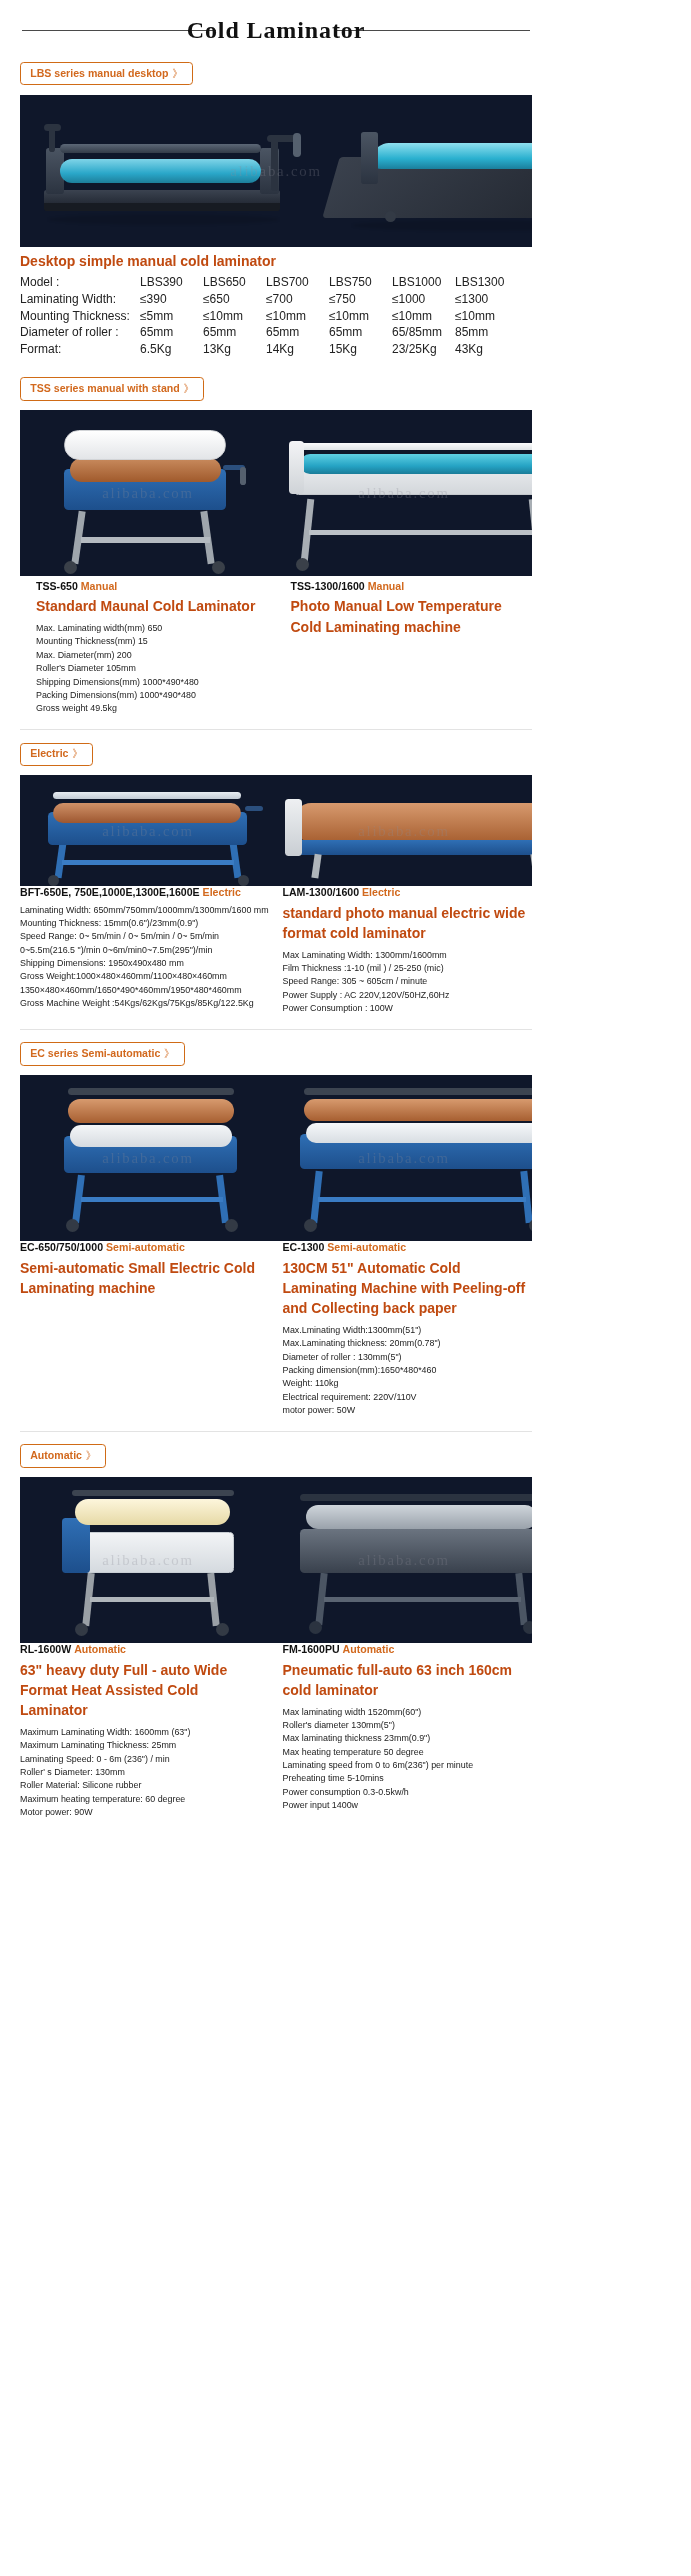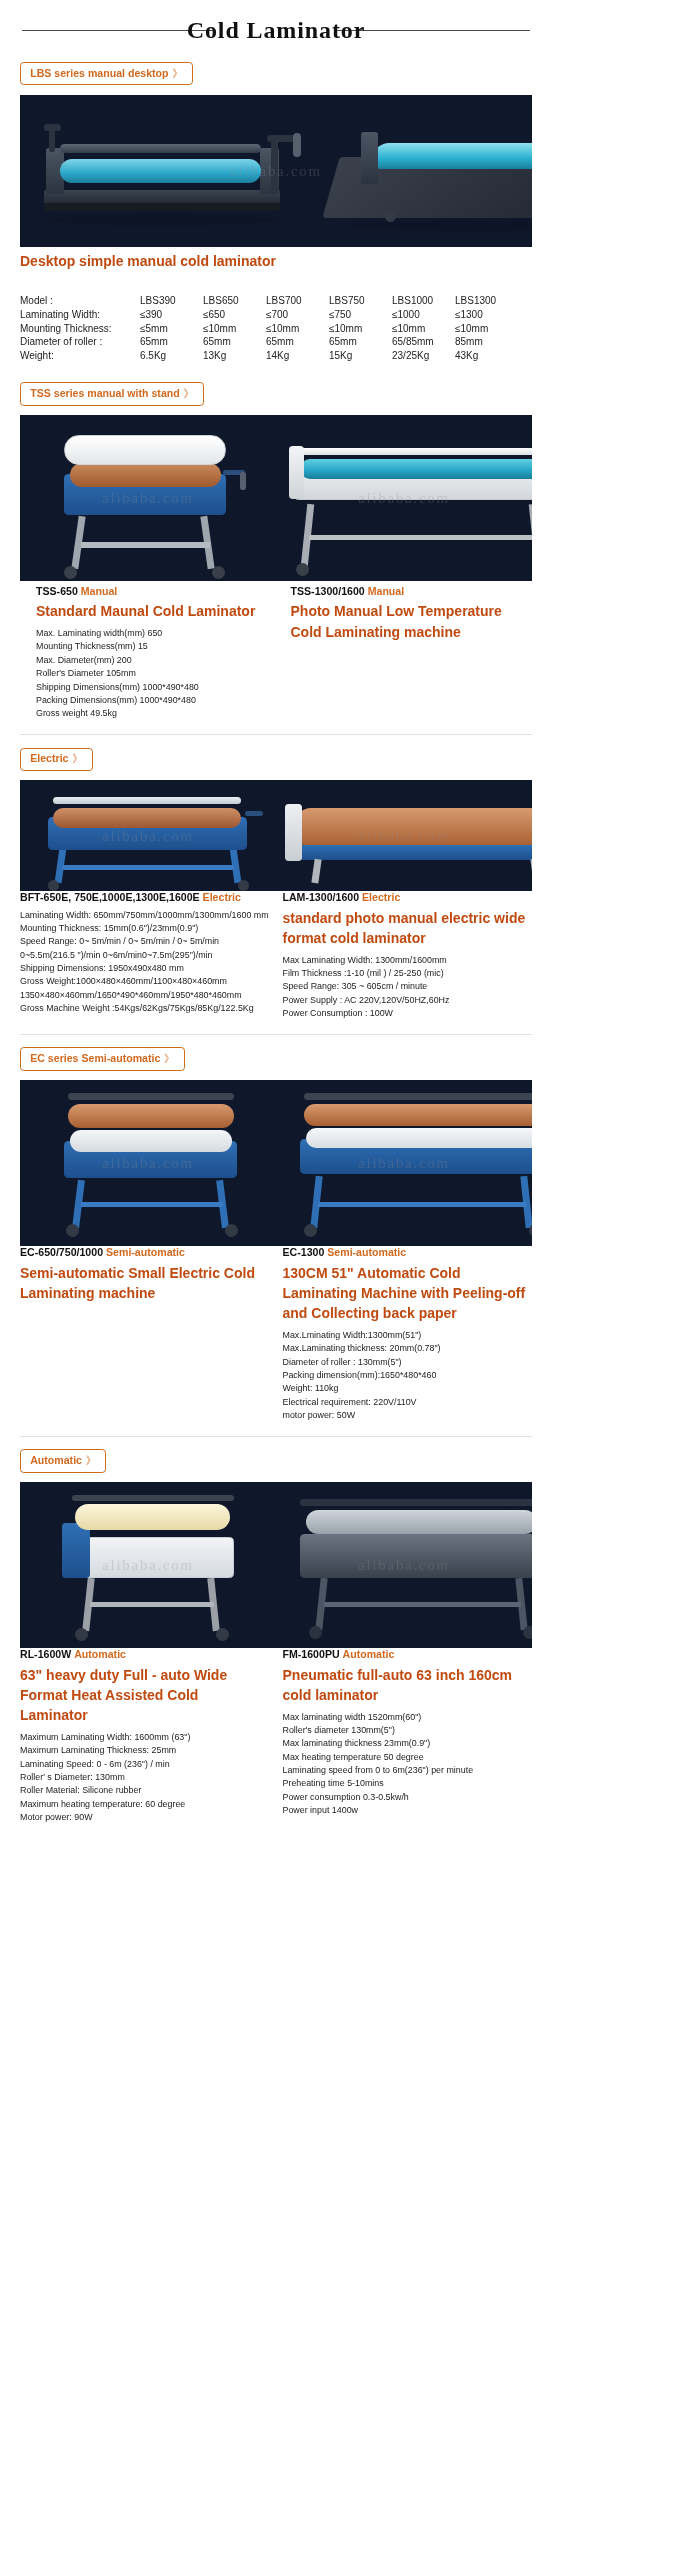--- a/index.html
+++ b/index.html
@@ -57,21 +57,21 @@
   .mach { position:absolute; }
   .roller { border-radius:55px; }
   .shadow { position:absolute; background:rgba(0,0,0,0.10); border-radius:50%; filter:blur(0.9px); }
 
   .row { display:flex; }
   .col { flex:1 1 0; }
 
   .block-pad { padding:0 20px; }
 
   
-  table.spec-table { border-collapse:collapse; font-size:10px; color:#222; margin-top:22px; }
+  table.spec-table { border-collapse:collapse; font-size:12px; color:#222; margin-top:2px; }
   table.spec-table td { padding:1.4px 0; vertical-align:top; }
   table.spec-table td.label { width:120px; }
   table.spec-table td.v { width:63px; }
 
   .divider { height:0.9px; background:#e3e3e3; margin:13px 20px; }
 </style>
 </head>
 <body>
 
 <div class="page">
@@ -162,21 +162,21 @@
         <tr>
           <td class="label">Diameter of roller :</td>
           <td class="v">65mm</td>
           <td class="v">65mm</td>
           <td class="v">65mm</td>
           <td class="v">65mm</td>
           <td class="v">65/85mm</td>
           <td class="v">85mm</td>
         </tr>
         <tr>
-          <td class="label">Weight:</td>
+          <td class="label">Format:</td>
           <td class="v">6.5Kg</td>
           <td class="v">13Kg</td>
           <td class="v">14Kg</td>
           <td class="v">15Kg</td>
           <td class="v">23/25Kg</td>
           <td class="v">43Kg</td>
         </tr>
       </tbody>
         </table>
     </div>

